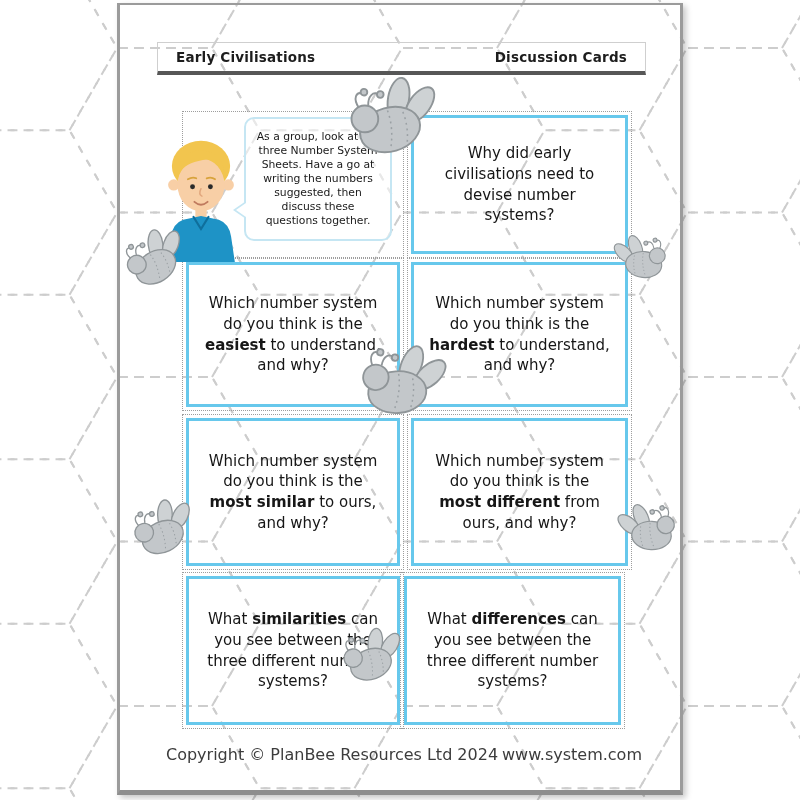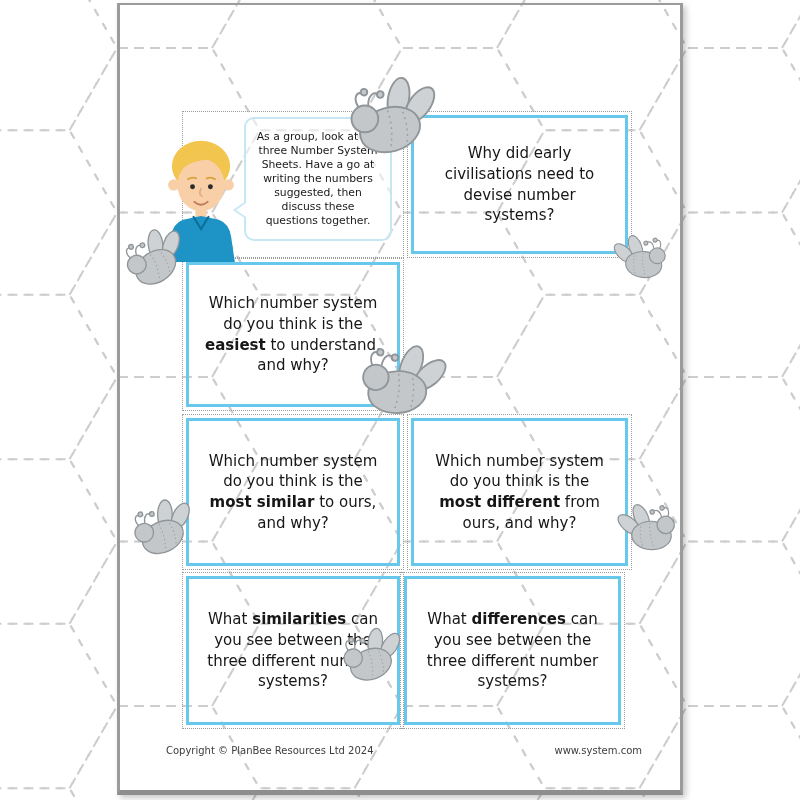--- a/index.html
+++ b/index.html
@@ -51,21 +51,21 @@
     border-top:9px solid transparent;border-bottom:9px solid transparent;
     border-right:13px solid #c5e6f3;}
   .tail::after{content:"";position:absolute;left:3px;top:-7px;width:0;height:0;
     border-top:7px solid transparent;border-bottom:7px solid transparent;
     border-right:10px solid #ffffff;}
 
   .boy{position:absolute;left:34px;top:116px;width:94px;height:141px;z-index:4;}
 
   .footer{
     position:absolute;left:46px;right:38px;top:740px;display:flex;
-    justify-content:space-between;font-size:10px;color:#3c3c3c;z-index:2;
+    justify-content:space-between;font-size:16px;color:#3c3c3c;z-index:2;
   }
 
   .bee{position:absolute;z-index:6;}
   .bee-body{fill:var(--bee-gray,#c3c7ca);stroke:#8f9598;stroke-width:2px;}
   .bee-wing{fill:#ced2d4;stroke:#8f9598;stroke-width:2px;}
   .bee-line{fill:none;stroke:#8f9598;stroke-width:2px;}
   .bee-stripe{fill:none;stroke:#9aa0a4;stroke-width:1.6px;stroke-dasharray:2 4;}
 </style>
 </head>
 <body>
@@ -143,20 +143,24 @@
         <path class="bee-line" d="M30,32 C30,22 36,17 41,21"></path>
         <circle class="bee-body" cx="43" cy="21" r="3.5"></circle>
         <path class="bee-stripe" d="M50,38 q6,18 2,40"></path>
         <path class="bee-stripe" d="M66,40 q6,16 3,36"></path>
       </g>
     </defs>
   </svg>
 
   <div class="page">
 
+    <div class="header">
+      <span>Early Civilisations</span>
+      <span>Discussion Cards</span>
+    </div>
 
     <div class="cell" style="left:62px;top:106px;width:222px;height:147px"></div>
 
     <div class="bubble">
       <span>As a group, look at the three Number System Sheets. Have a go at writing the numbers suggested, then discuss these questions together.</span>
       <div class="tail"></div>
     </div>
 
     <svg class="boy" viewBox="0 0 100 150">
       <ellipse cx="50" cy="48" rx="31" ry="27" fill="#f2c54e"></ellipse>
@@ -178,20 +182,25 @@
     <div class="cell" style="left:287px;top:106px;width:225px;height:147px">
       <div class="card">
         <p class="card-text"><span>Why did early civilisations need to devise number systems?</span></p>
       </div>
     </div>
     <div class="cell" style="left:62px;top:253px;width:222px;height:153px">
       <div class="card">
         <p class="card-text"><span>Which number system do you think is the </span><span class="b">easiest</span><span> to understand, and why?</span></p>
       </div>
     </div>
+    <div class="cell" style="left:287px;top:253px;width:225px;height:153px">
+      <div class="card">
+        <p class="card-text"><span>Which number system do you think is the </span><span class="b">hardest</span><span> to understand, and why?</span></p>
+      </div>
+    </div>
     <div class="cell" style="left:287px;top:409px;width:225px;height:156px">
       <div class="card">
         <p class="card-text"><span>Which number system do you think is the </span><span class="b">most different</span><span> from ours, and why?</span></p>
       </div>
     </div>
     <div class="cell" style="left:62px;top:409px;width:222px;height:156px">
       <div class="card">
         <p class="card-text"><span>Which number system do you think is the </span><span class="b">most similar</span><span> to ours, and why?</span></p>
       </div>
     </div>

